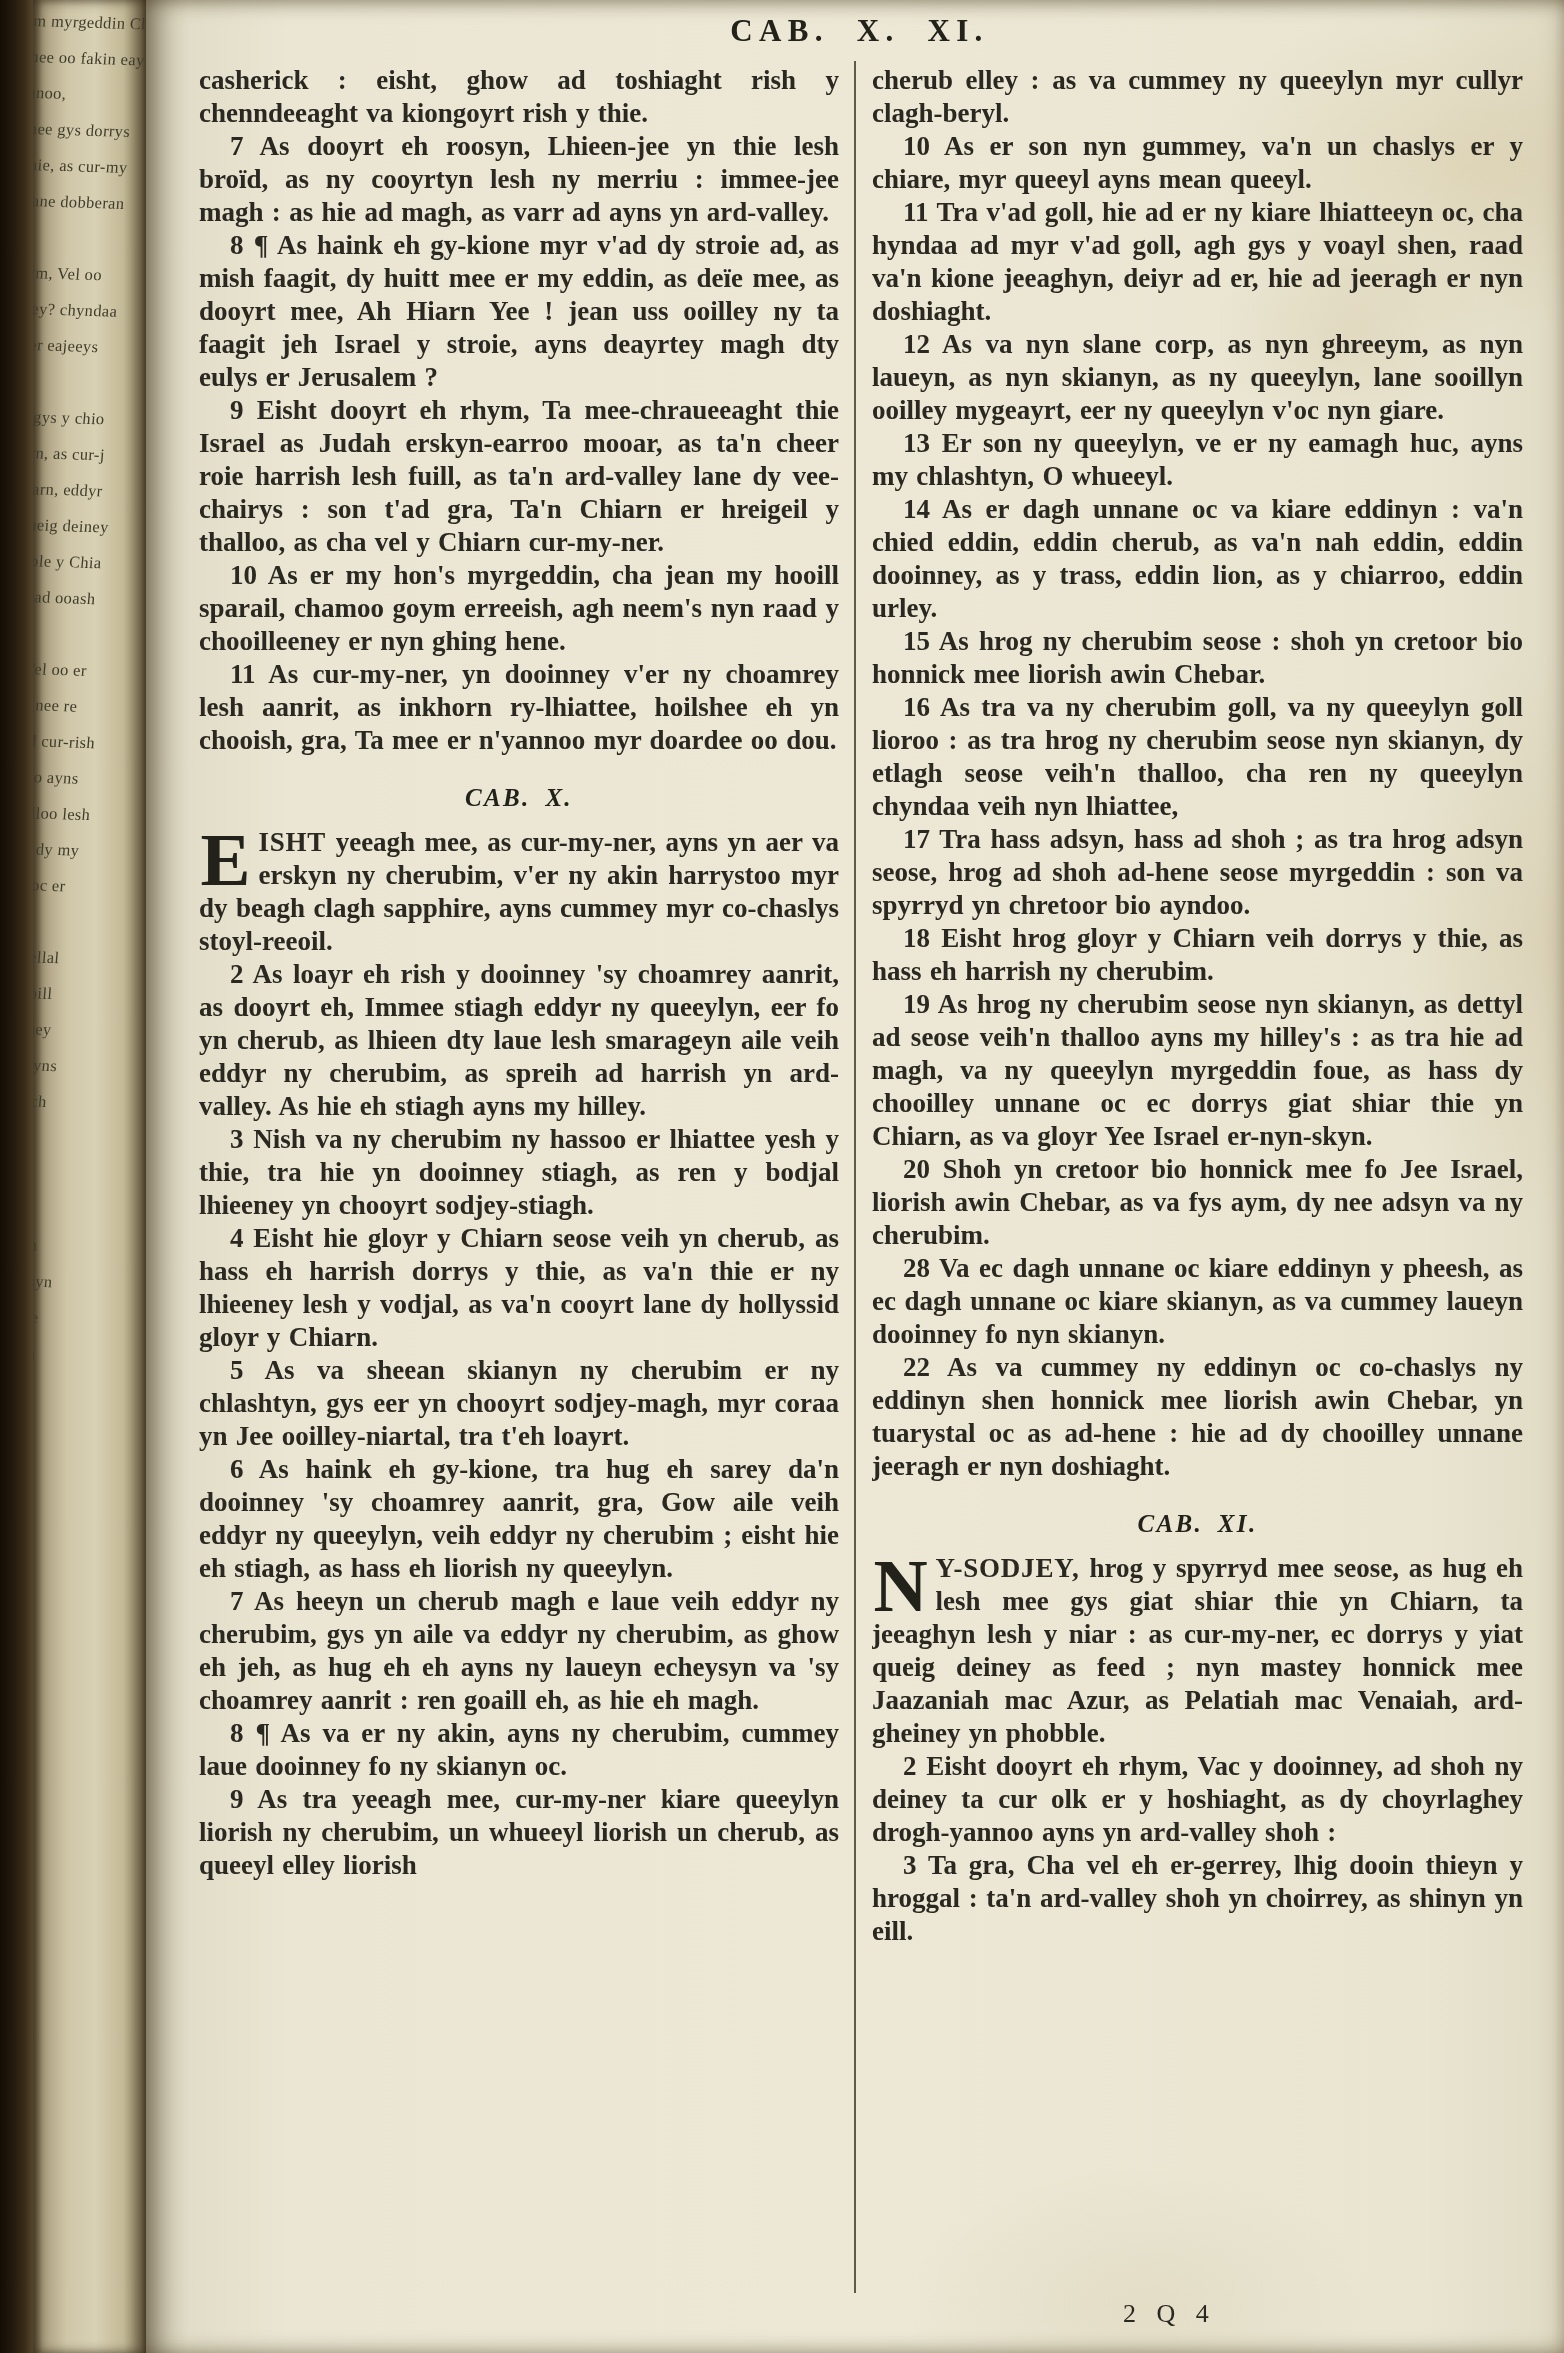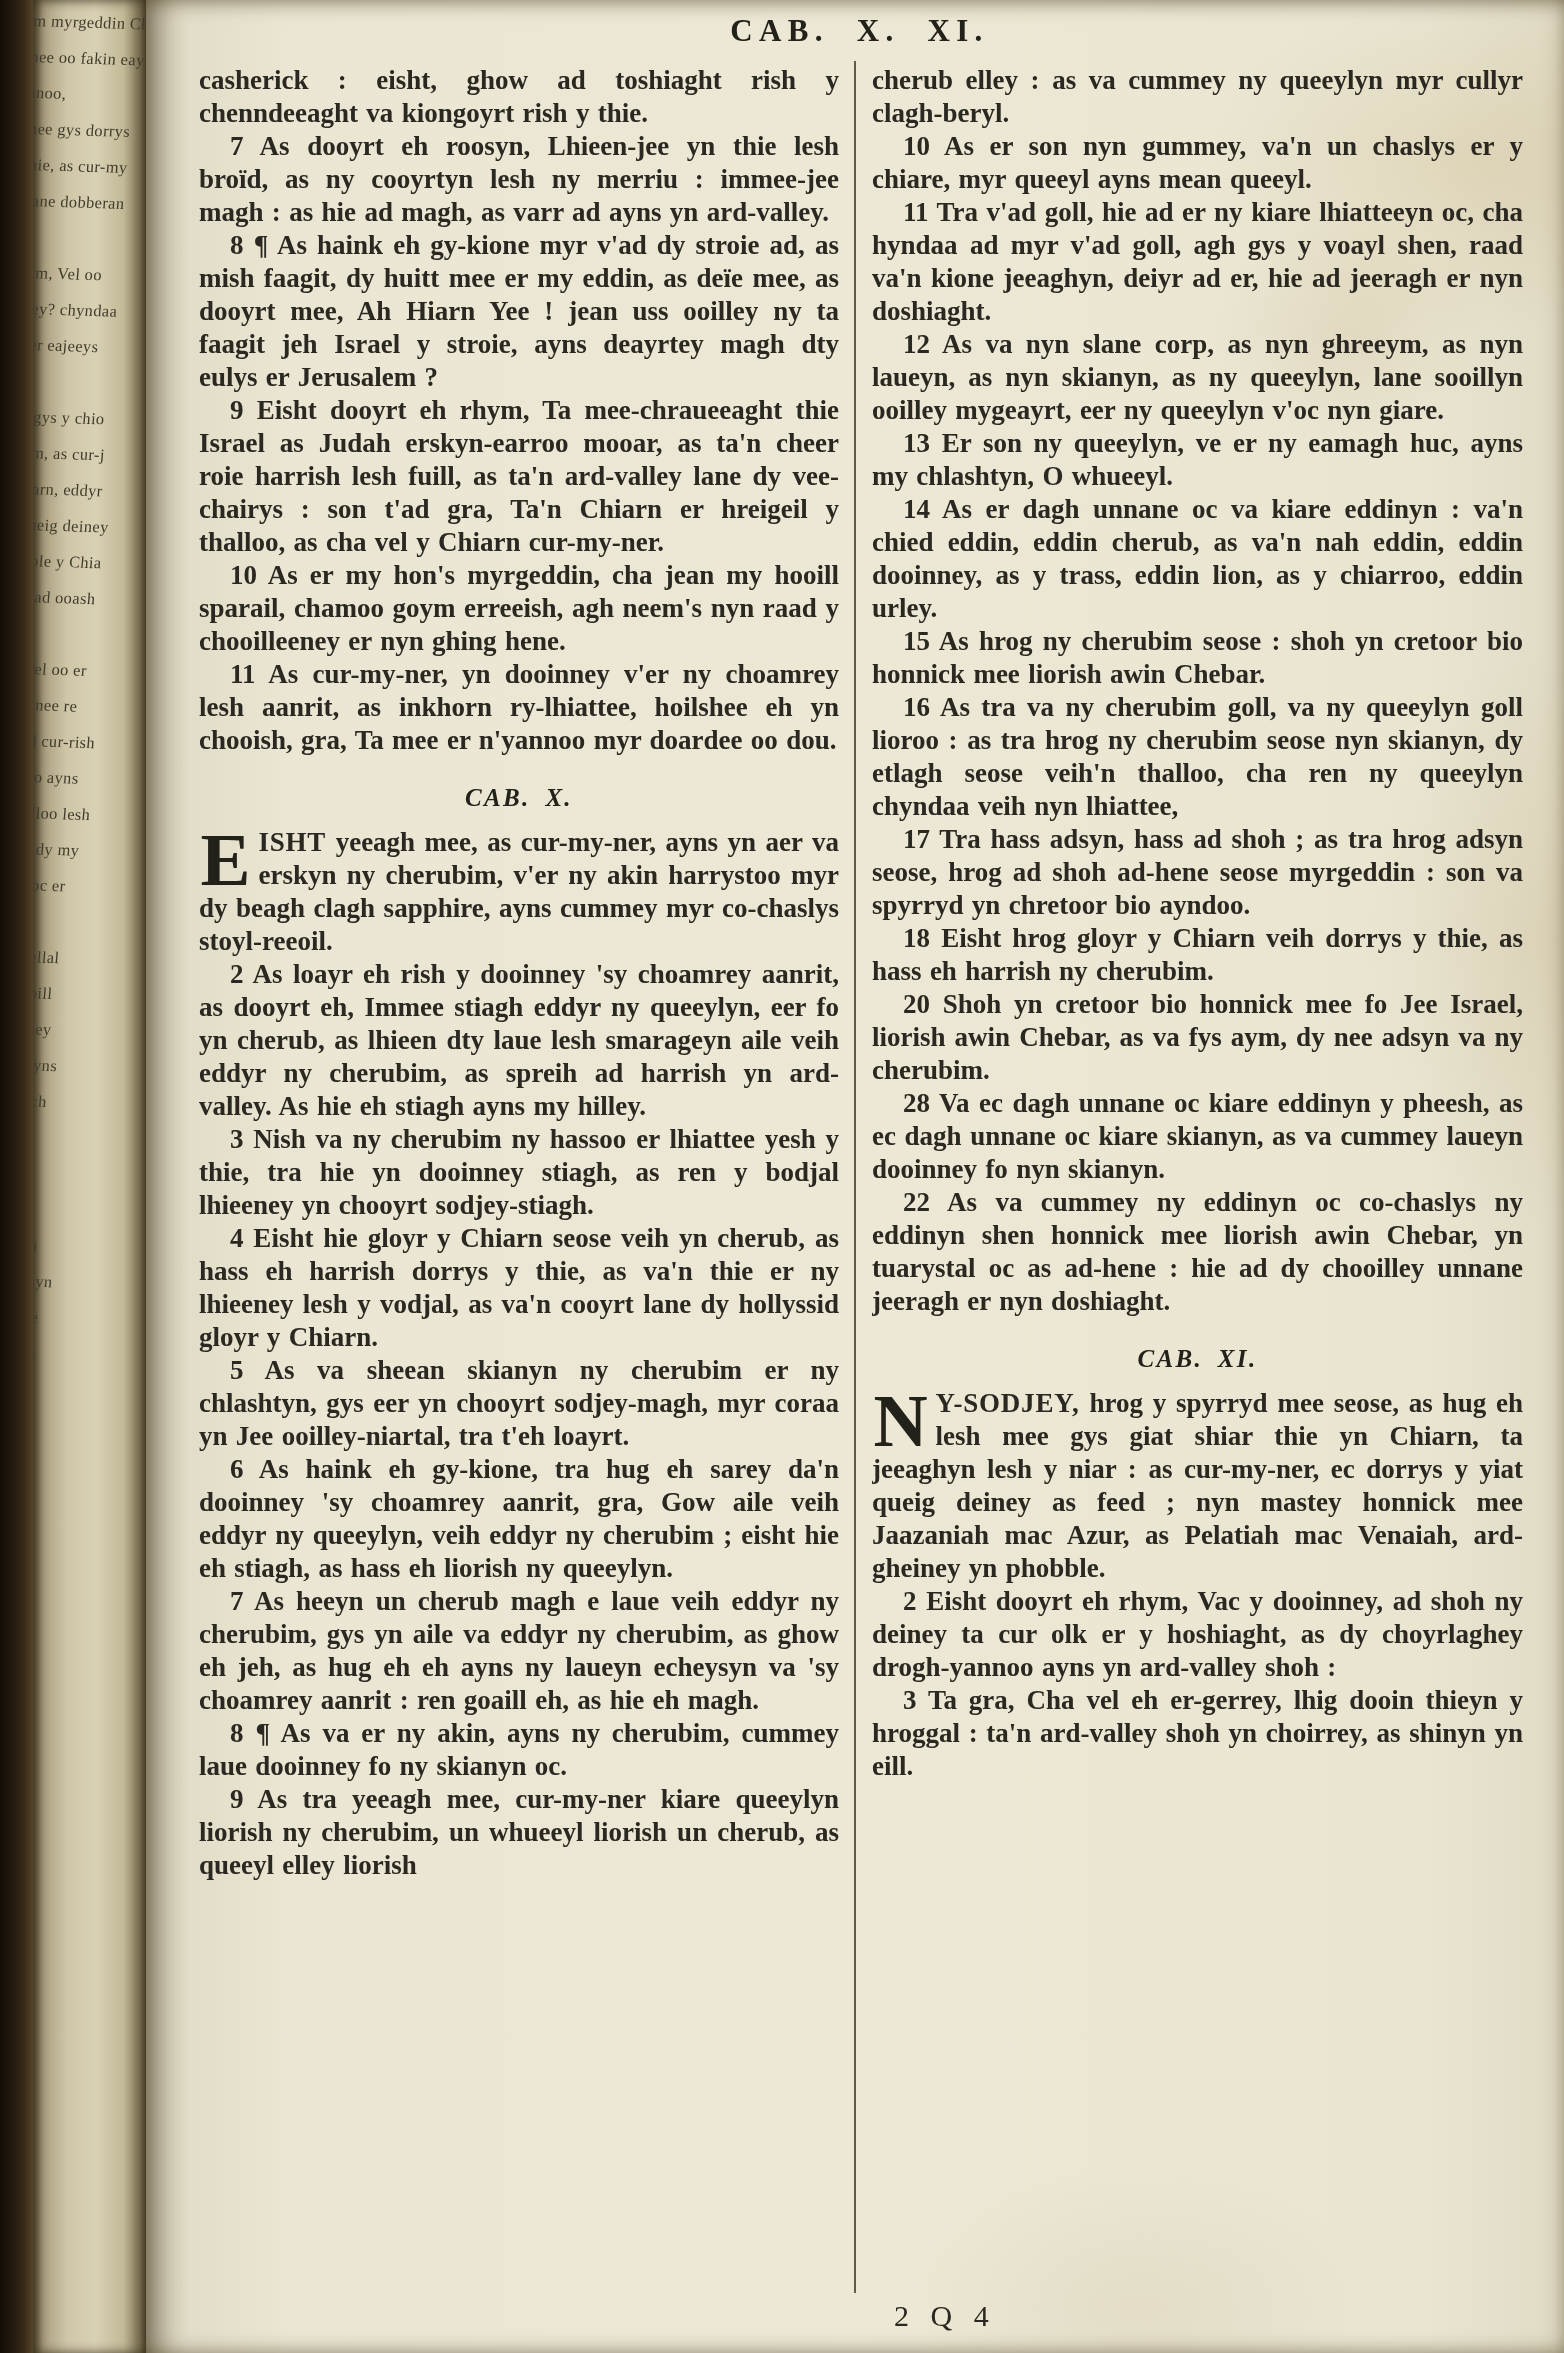--- a/index.html
+++ b/index.html
@@ -95,23 +95,23 @@
 
   .dc {
     float: left;
     font-size: 75px; line-height: 55px;
     padding: 6.3px 7.8px 0 1.6px;
     color: #23221a;
   }
   .lead { letter-spacing: 0.8px; }
 
   .signature {
-    position: absolute; left: 748px; width: 651px; top: 2299px;
-    text-align: left;
-    font-size: 30px; letter-spacing: 3.1px; word-spacing: 7.8px;
+    position: absolute; left: 696px; width: 651px; top: 2299px;
+    text-align: center;
+    font-size: 26px; letter-spacing: 3.1px; word-spacing: 7.8px;
     color: #2a2820;
   }
 </style>
 </head>
 <body>
 
 <div class="book">
 
   <div class="spine-dark"></div>
 
@@ -194,20 +194,21 @@
       <p class="cont">cherub elley : as va cummey ny queeylyn myr cullyr clagh-beryl.</p>
       <p class="verse">10 As er son nyn gummey, va'n un chaslys er y chiare, myr queeyl ayns mean queeyl.</p>
       <p class="verse">11 Tra v'ad goll, hie ad er ny kiare lhiatteeyn oc, cha hyndaa ad myr v'ad goll, agh gys y voayl shen, raad va'n kione jeeaghyn, deiyr ad er, hie ad jeeragh er nyn doshiaght.</p>
       <p class="verse">12 As va nyn slane corp, as nyn ghreeym, as nyn laueyn, as nyn skianyn, as ny queeylyn, lane sooillyn ooilley mygeayrt, eer ny queeylyn v'oc nyn giare.</p>
       <p class="verse">13 Er son ny queeylyn, ve er ny eamagh huc, ayns my chlashtyn, O whueeyl.</p>
       <p class="verse">14 As er dagh unnane oc va kiare eddinyn : va'n chied eddin, eddin cherub, as va'n nah eddin, eddin dooinney, as y trass, eddin lion, as y chiarroo, eddin urley.</p>
       <p class="verse">15 As hrog ny cherubim seose : shoh yn cretoor bio honnick mee liorish awin Chebar.</p>
       <p class="verse">16 As tra va ny cherubim goll, va ny queeylyn goll lioroo : as tra hrog ny cherubim seose nyn skianyn, dy etlagh seose veih'n thalloo, cha ren ny queeylyn chyndaa veih nyn lhiattee,</p>
       <p class="verse">17 Tra hass adsyn, hass ad shoh ; as tra hrog adsyn seose, hrog ad shoh ad-hene seose myrgeddin : son va spyrryd yn chretoor bio ayndoo.</p>
       <p class="verse">18 Eisht hrog gloyr y Chiarn veih dorrys y thie, as hass eh harrish ny cherubim.</p>
+      <p class="verse">19 As hrog ny cherubim seose nyn skianyn, as dettyl ad seose veih'n thalloo ayns my hilley's : as tra hie ad magh, va ny queeylyn myrgeddin foue, as hass dy chooilley unnane oc ec dorrys giat shiar thie yn Chiarn, as va gloyr Yee Israel er-nyn-skyn.</p>
       <p class="verse">20 Shoh yn cretoor bio honnick mee fo Jee Israel, liorish awin Chebar, as va fys aym, dy nee adsyn va ny cherubim.</p>
       <p class="verse">28 Va ec dagh unnane oc kiare eddinyn y pheesh, as ec dagh unnane oc kiare skianyn, as va cummey laueyn dooinney fo nyn skianyn.</p>
       <p class="verse">22 As va cummey ny eddinyn oc co-chaslys ny eddinyn shen honnick mee liorish awin Chebar, yn tuarystal oc as ad-hene : hie ad dy chooilley unnane jeeragh er nyn doshiaght.</p>
       <h2 class="chap">CAB. XI.</h2>
       <p class="dcap">
         <span class="dc">N</span><span class="lead">Y-SODJEY,</span><span> hrog y spyrryd mee seose, as hug eh lesh mee gys giat shiar thie yn Chiarn, ta jeeaghyn lesh y niar : as cur-my-ner, ec dorrys y yiat queig deiney as feed ; nyn mastey honnick mee Jaazaniah mac Azur, as Pelatiah mac Venaiah, ard-gheiney yn phobble.</span>
       </p>
       <p class="verse">2 Eisht dooyrt eh rhym, Vac y dooinney, ad shoh ny deiney ta cur olk er y hoshiaght, as dy choyrlaghey drogh-yannoo ayns yn ard-valley shoh :</p>
       <p class="verse">3 Ta gra, Cha vel eh er-gerrey, lhig dooin thieyn y hroggal : ta'n ard-valley shoh yn choirrey, as shinyn yn eill.</p>
     </div>

